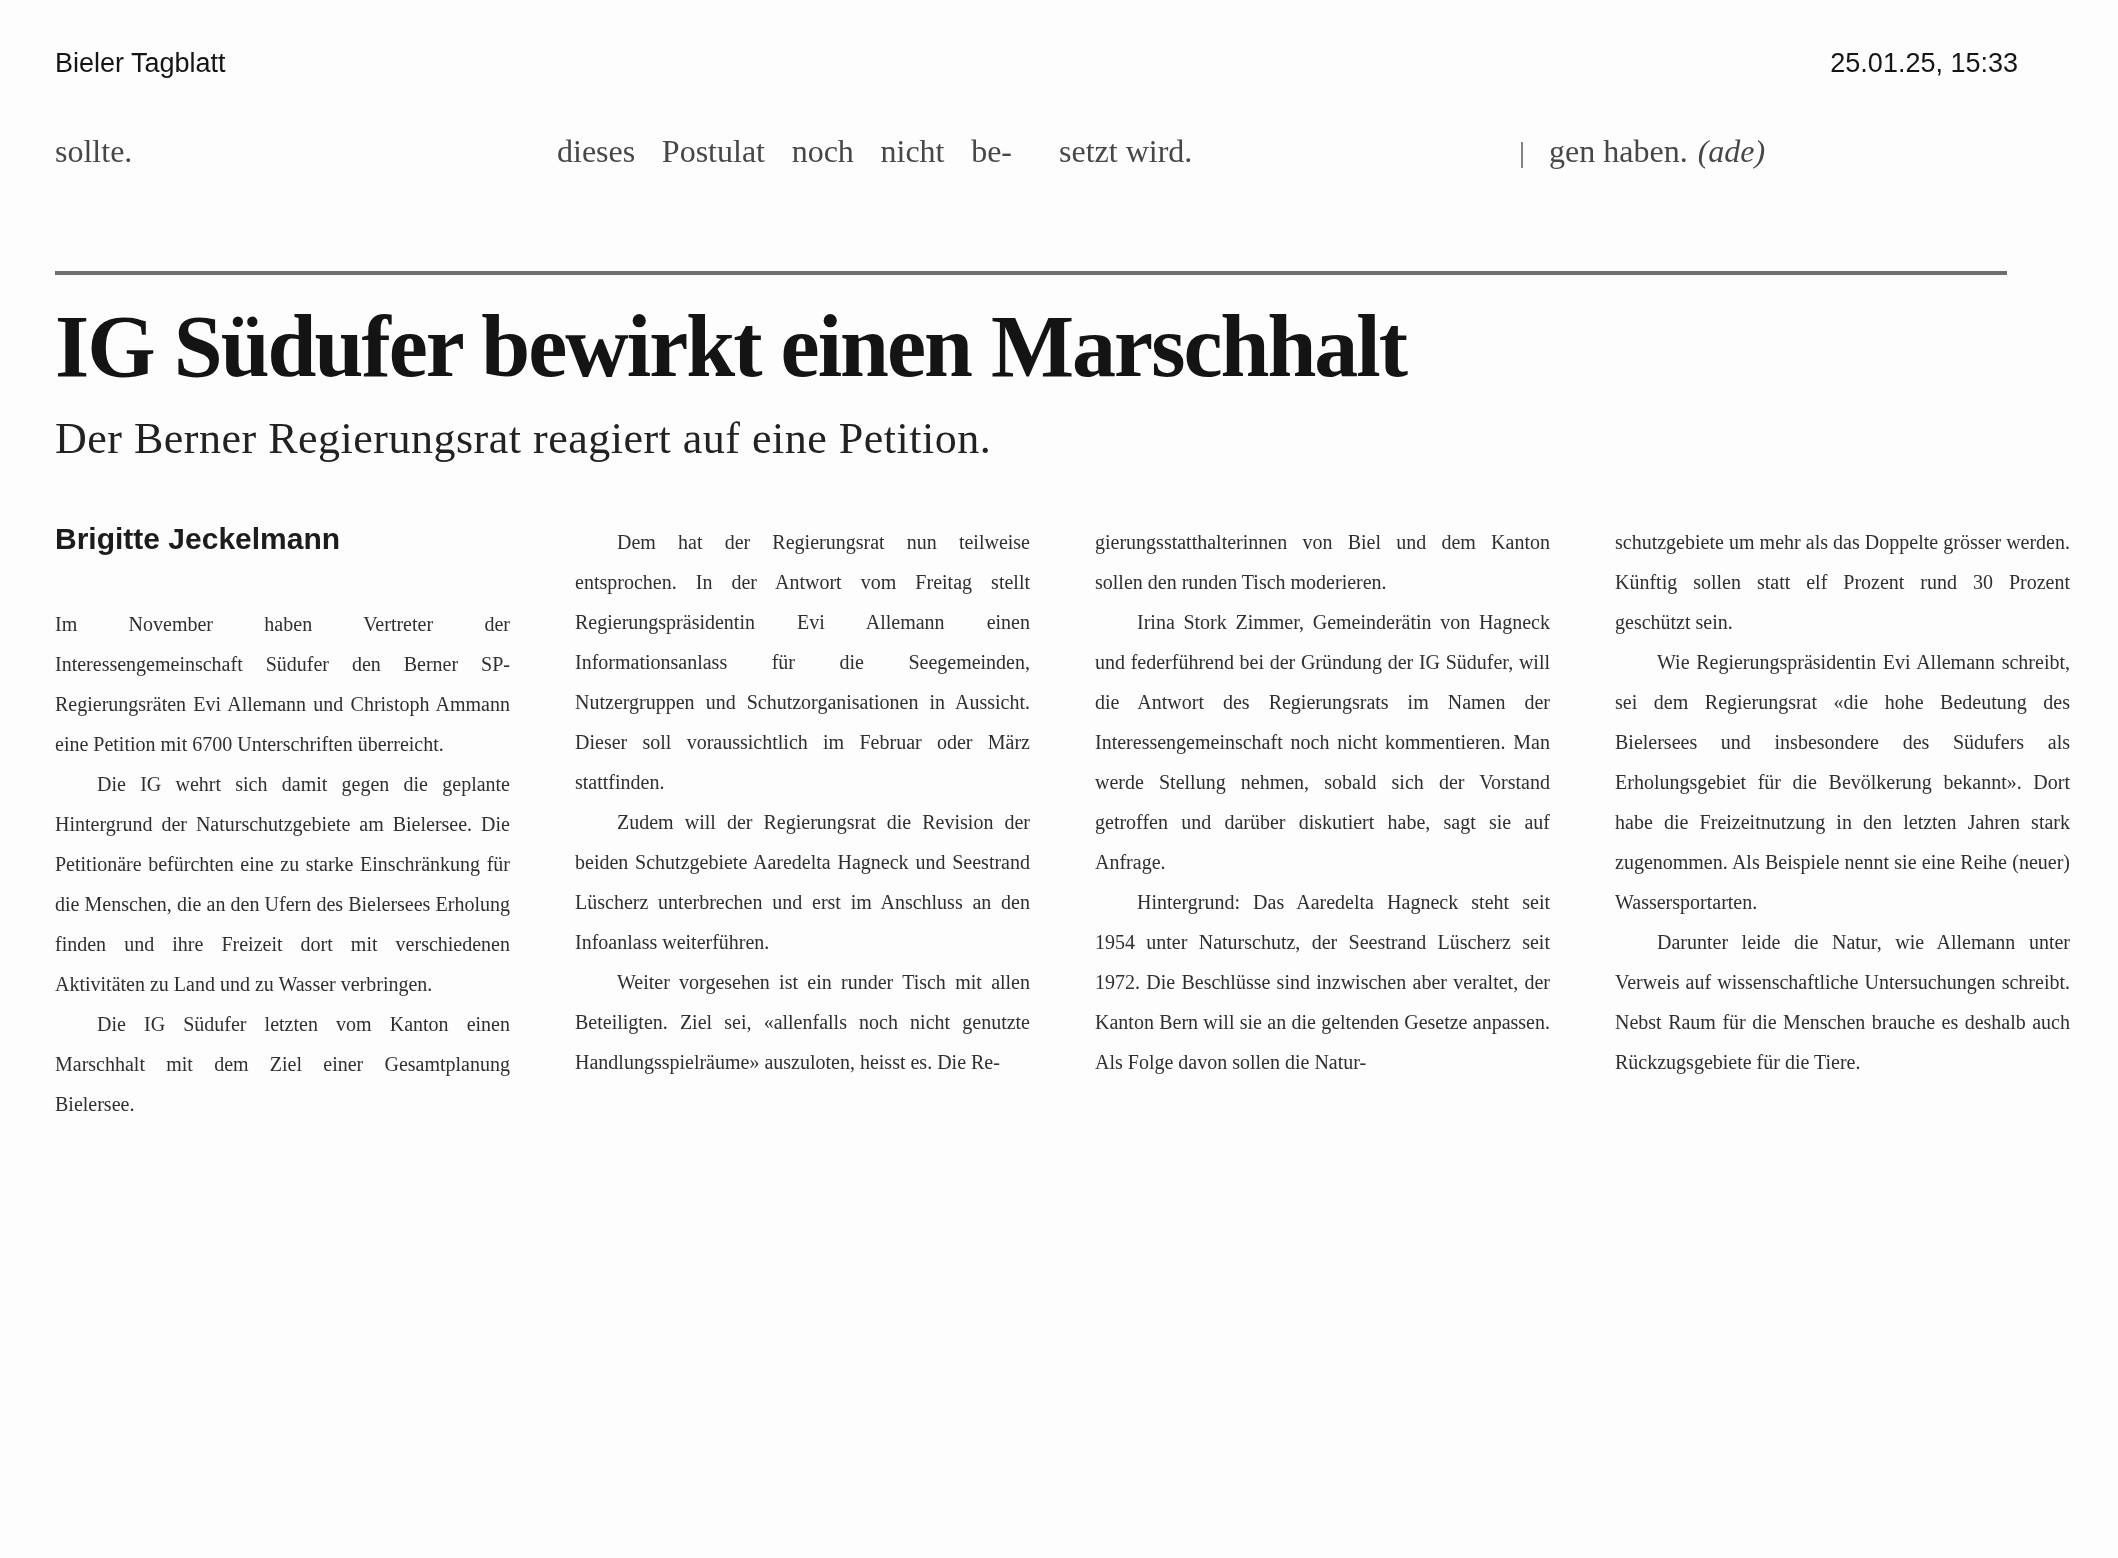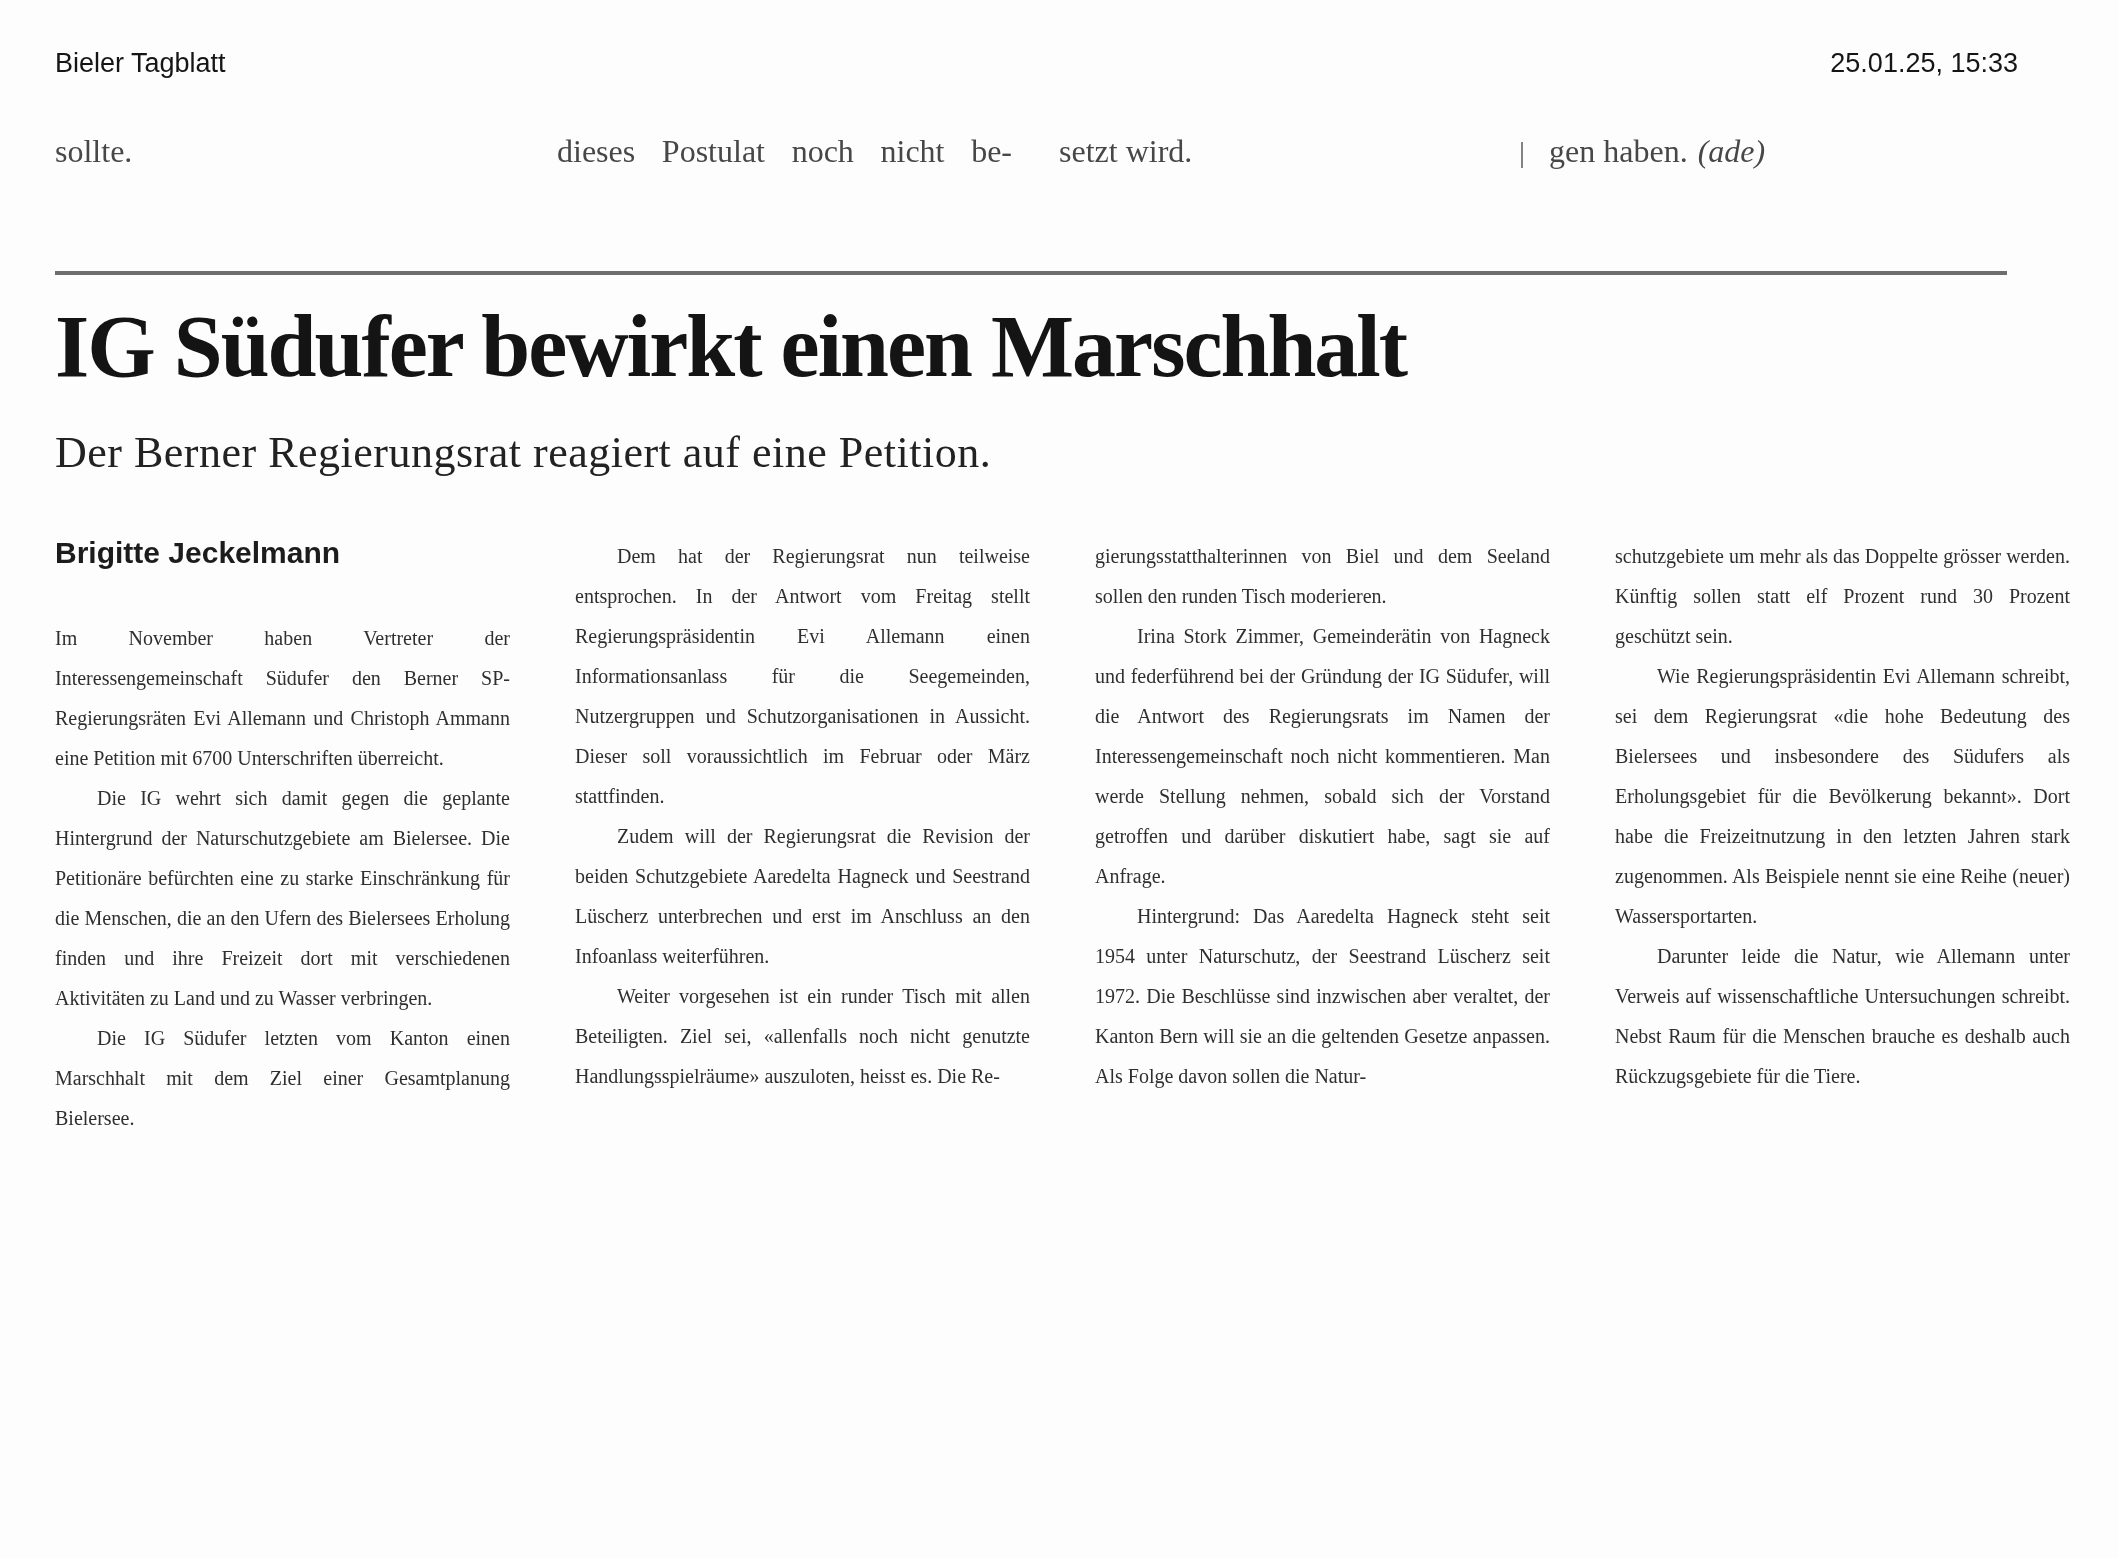--- a/index.html
+++ b/index.html
@@ -47,21 +47,21 @@
   
   .headline {
     margin-top: 26px;
     font-size: 88px;
     font-weight: bold;
     letter-spacing: -2px;
     color: #141414;
     line-height: 1.05;
   }
   .subheadline {
-    margin-top: 34px;
+    margin-top: 20px;
     font-size: 44px;
     font-weight: normal;
     color: #222222;
     letter-spacing: 0.5px;
   }
   
   .columns {
     margin-top: 58px;
     display: grid;
     grid-template-columns: 455px 455px 455px 455px;
@@ -119,21 +119,21 @@
       <p class="para indent">Die IG Südufer letzten vom Kanton einen Marschhalt mit dem Ziel einer Gesamtplanung Bielersee.</p>
     </div>
 
     <div class="col">
       <p class="para indent">Dem hat der Regierungsrat nun teilweise entsprochen. In der Antwort vom Freitag stellt Regierungspräsidentin Evi Allemann einen Informationsanlass für die Seegemeinden, Nutzergruppen und Schutzorganisationen in Aussicht. Dieser soll voraussichtlich im Februar oder März stattfinden.</p>
       <p class="para indent">Zudem will der Regierungsrat die Revision der beiden Schutzgebiete Aaredelta Hagneck und Seestrand Lüscherz unterbrechen und erst im Anschluss an den Infoanlass weiterführen.</p>
       <p class="para indent">Weiter vorgesehen ist ein runder Tisch mit allen Beteiligten. Ziel sei, «allenfalls noch nicht genutzte Handlungsspielräume» auszuloten, heisst es. Die Re-</p>
     </div>
 
     <div class="col">
-      <p class="para">gierungsstatthalterinnen von Biel und dem Seeland sollen den runden Tisch moderieren.</p>
+      <p class="para">gierungsstatthalterinnen von Biel und dem Kanton sollen den runden Tisch moderieren.</p>
       <p class="para indent">Irina Stork Zimmer, Gemeinderätin von Hagneck und federführend bei der Gründung der IG Südufer, will die Antwort des Regierungsrats im Namen der Interessengemeinschaft noch nicht kommentieren. Man werde Stellung nehmen, sobald sich der Vorstand getroffen und darüber diskutiert habe, sagt sie auf Anfrage.</p>
       <p class="para indent">Hintergrund: Das Aaredelta Hagneck steht seit 1954 unter Naturschutz, der Seestrand Lüscherz seit 1972. Die Beschlüsse sind inzwischen aber veraltet, der Kanton Bern will sie an die geltenden Gesetze anpassen. Als Folge davon sollen die Natur-</p>
     </div>
 
     <div class="col">
       <p class="para">schutzgebiete um mehr als das Doppelte grösser werden. Künftig sollen statt elf Prozent rund 30 Prozent geschützt sein.</p>
       <p class="para indent">Wie Regierungspräsidentin Evi Allemann schreibt, sei dem Regierungsrat «die hohe Bedeutung des Bielersees und insbesondere des Südufers als Erholungsgebiet für die Bevölkerung bekannt». Dort habe die Freizeitnutzung in den letzten Jahren stark zugenommen. Als Beispiele nennt sie eine Reihe (neuer) Wassersportarten.</p>
       <p class="para indent">Darunter leide die Natur, wie Allemann unter Verweis auf wissenschaftliche Untersuchungen schreibt. Nebst Raum für die Menschen brauche es deshalb auch Rückzugsgebiete für die Tiere.</p>
     </div>
 

